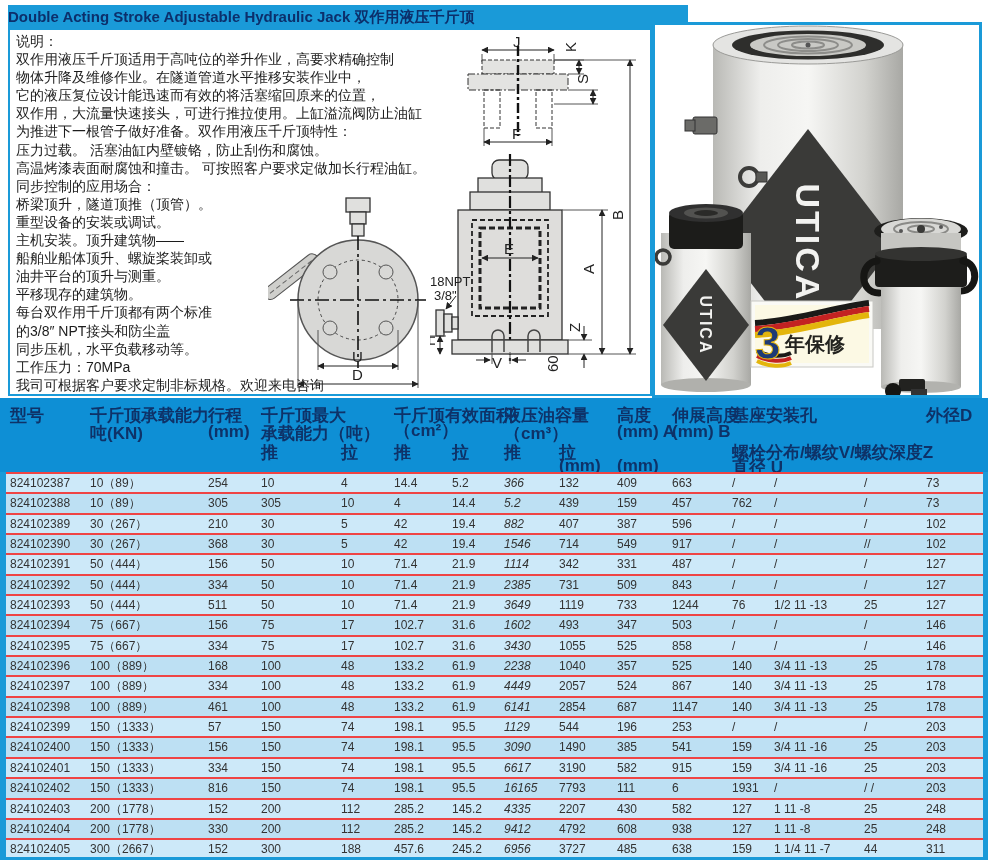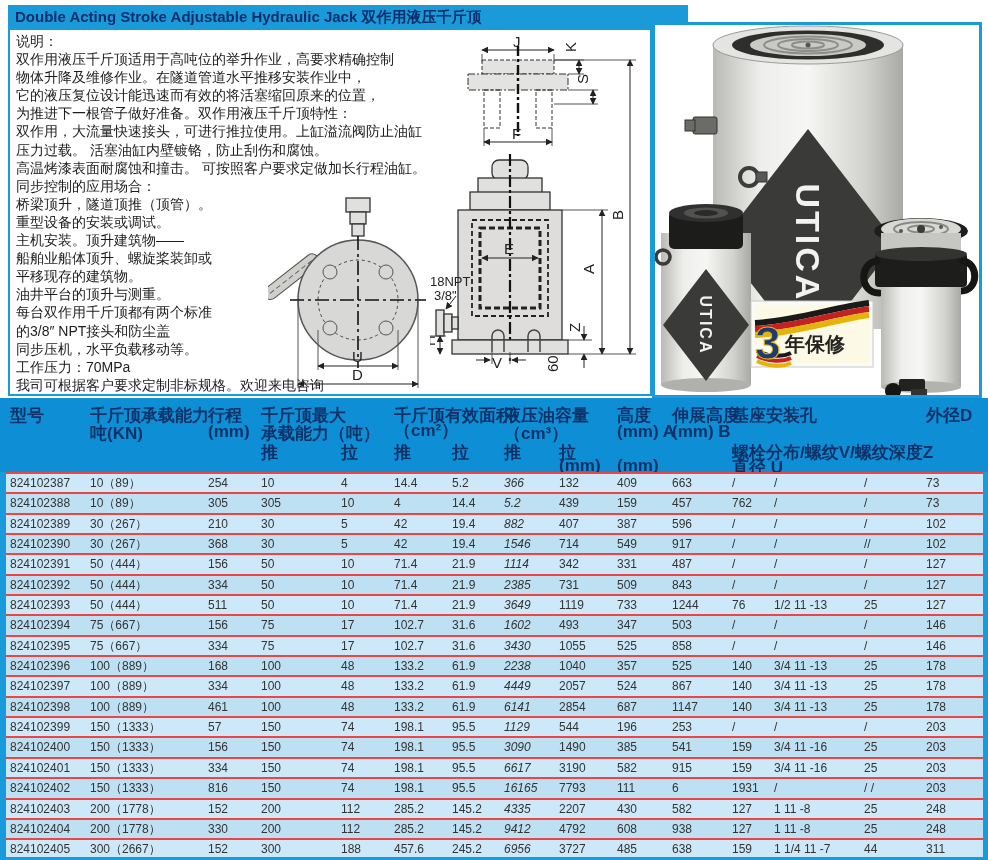--- a/index.html
+++ b/index.html
@@ -1,21 +1,21 @@
 <!DOCTYPE html>
 <html><head>
 <meta charset="utf-8">
 <style>
   html,body{margin:0;padding:0;background:#fff;}
   body{font-family:"Liberation Sans","DejaVu Sans",sans-serif;}
   .page{position:relative;width:988px;height:860px;background:#fff;overflow:hidden;}
   svg{font-family:inherit;}
 
   .title-bar{position:absolute;left:8px;top:5px;width:680px;height:23px;background:#1a9ad8;
-    color:#0c2f6b;font-weight:bold;font-size:15px;line-height:23px;padding-left:7px;
+    color:#0c2f6b;font-weight:bold;font-size:15px;line-height:23px;
     box-sizing:border-box;white-space:nowrap;}
 
   .info-box{position:absolute;left:8px;top:28px;width:644px;height:368px;border:2px solid #1a9ad8;
     box-sizing:border-box;background:#fff;padding-left:12px;}
   .desc{position:absolute;left:6px;top:2px;width:470px;font-size:14px;line-height:18.1px;color:#1c1c1c;}
   .desc-line{white-space:nowrap;}
   .svg-topview{position:absolute;left:258px;top:166px;}
   .svg-front{position:absolute;left:420px;top:4px;}
 
   .photo-box{position:absolute;left:652px;top:22px;width:330px;height:376px;border:3px solid #1a9ad8;
@@ -48,31 +48,31 @@
 
   <div class="title-bar">Double Acting Stroke Adjustable Hydraulic Jack 双作用液压千斤顶</div>
 
   <div class="info-box">
     <div class="desc">
 
     <div class="desc-line">说明：</div>
         <div class="desc-line">双作用液压千斤顶适用于高吨位的举升作业，高要求精确控制</div>
         <div class="desc-line">物体升降及维修作业。在隧道管道水平推移安装作业中，</div>
         <div class="desc-line">它的液压复位设计能迅速而有效的将活塞缩回原来的位置，</div>
+        <div class="desc-line">双作用，大流量快速接头，可进行推拉使用。上缸溢流阀防止油缸</div>
         <div class="desc-line">为推进下一根管子做好准备。双作用液压千斤顶特性：</div>
-        <div class="desc-line">双作用，大流量快速接头，可进行推拉使用。上缸溢流阀防止油缸</div>
         <div class="desc-line">压力过载。 活塞油缸内壁镀铬，防止刮伤和腐蚀。</div>
         <div class="desc-line">高温烤漆表面耐腐蚀和撞击。 可按照客户要求定做加长行程油缸。</div>
         <div class="desc-line">同步控制的应用场合：</div>
         <div class="desc-line">桥梁顶升，隧道顶推（顶管）。</div>
         <div class="desc-line">重型设备的安装或调试。</div>
         <div class="desc-line">主机安装。顶升建筑物——</div>
         <div class="desc-line">船舶业船体顶升、螺旋桨装卸或</div>
+        <div class="desc-line">油井平台的顶升与测重。</div>
         <div class="desc-line">平移现存的建筑物。</div>
-        <div class="desc-line">油井平台的顶升与测重。</div>
         <div class="desc-line">每台双作用千斤顶都有两个标准</div>
         <div class="desc-line">的3/8″ NPT接头和防尘盖</div>
         <div class="desc-line">同步压机，水平负载移动等。</div>
         <div class="desc-line">工作压力：70MPa</div>
         <div class="desc-line">我司可根据客户要求定制非标规格。欢迎来电咨询</div>
       </div>
 
     <svg class="svg-topview" width="180" height="196" viewBox="0 0 180 196">
       <defs>
         <marker id="arB" viewBox="0 0 10 10" refX="9" refY="5" markerWidth="7" markerHeight="7" orient="auto-start-reverse">

